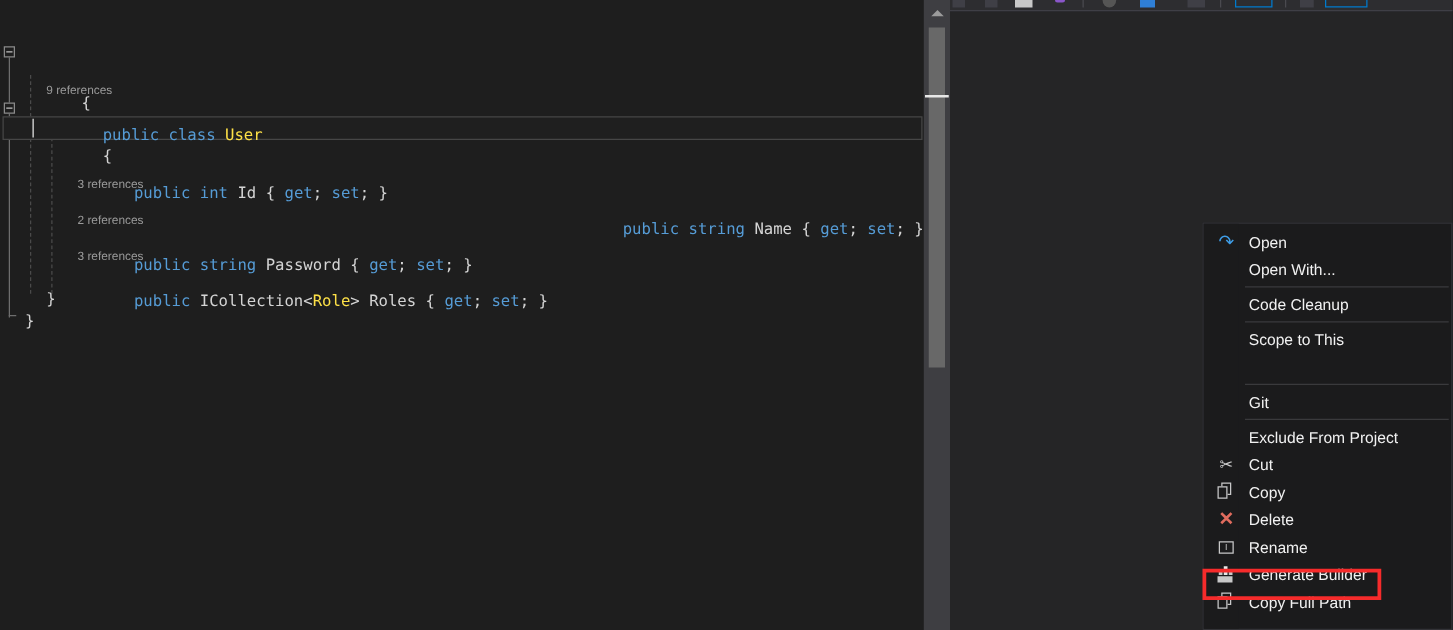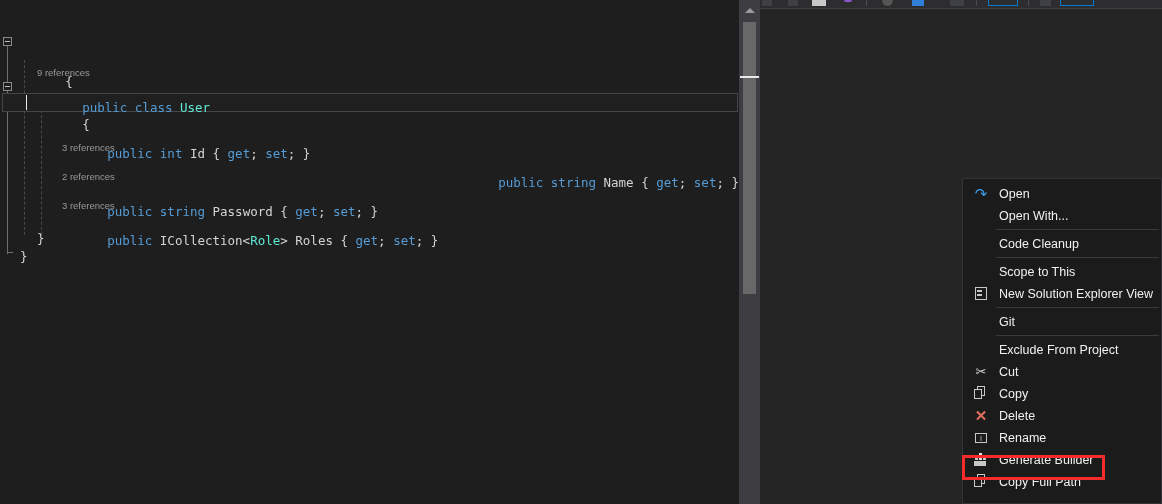--- a/index.html
+++ b/index.html
@@ -23,21 +23,21 @@
   }
   .codeline{
     position:absolute;left:0;right:0;height:20px;line-height:20px;
     white-space:pre;
   }
   .reftag{
     font-family:"Liberation Sans",sans-serif;
     font-size:9.5px;color:#9a9a9a;line-height:13px;
   }
   .kw{color:#569cd6;}
-  .ty{color:#5eead4;}
+  .ty{color:#fde047;}
   .ns{color:#d4d4d4;}
   .pl{color:#d4d4d4;}
   .cur-line{
     position:absolute;left:2px;right:1px;height:19px;
     background:#1f1f1f;border:1px solid #464646;box-sizing:border-box;
   }
   
   .fold-rail{position:absolute;width:1px;background:#6e6e6e;}
   .guide{position:absolute;width:1px;border-left:1px dashed #4a4a4a;}
   .fold-box{
@@ -200,30 +200,20 @@
         <span class="lbl">Open With...</span>
       </div>
       <div class="ctx-sep" style="top: 50px;"></div>
       <div class="ctx-item" style="top: 54px;">
         <span class="lbl">Code Cleanup</span>
       </div>
       <div class="ctx-sep" style="top: 78px;"></div>
       <div class="ctx-item" style="top: 82px;">
         <span class="lbl">Scope to This</span>
       </div>
-      <div class="ctx-item" style="top: 104px;">
-        <div class="ctx-ico">
-          <div class="ico-view">
-            <span class="o"></span>
-            <span class="i"></span>
-            <span class="i2"></span>
-          </div>
-        </div>
-        <span class="lbl">New Solution Explorer View</span>
-      </div>
       <div class="ctx-sep" style="top: 128px;"></div>
       <div class="ctx-item" style="top: 132px;">
         <span class="lbl">Git</span>
       </div>
       <div class="ctx-sep" style="top: 156px;"></div>
       <div class="ctx-item" style="top: 160px;">
         <span class="lbl">Exclude From Project</span>
       </div>
       <div class="ctx-item" style="top: 182px;">
         <div class="ctx-ico">

